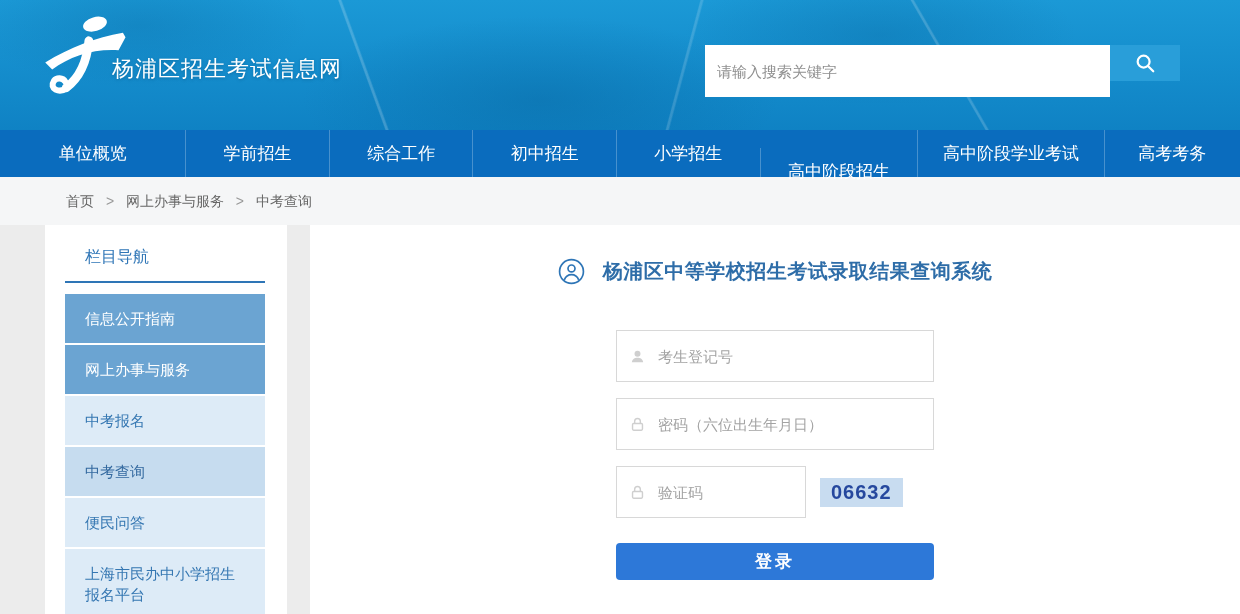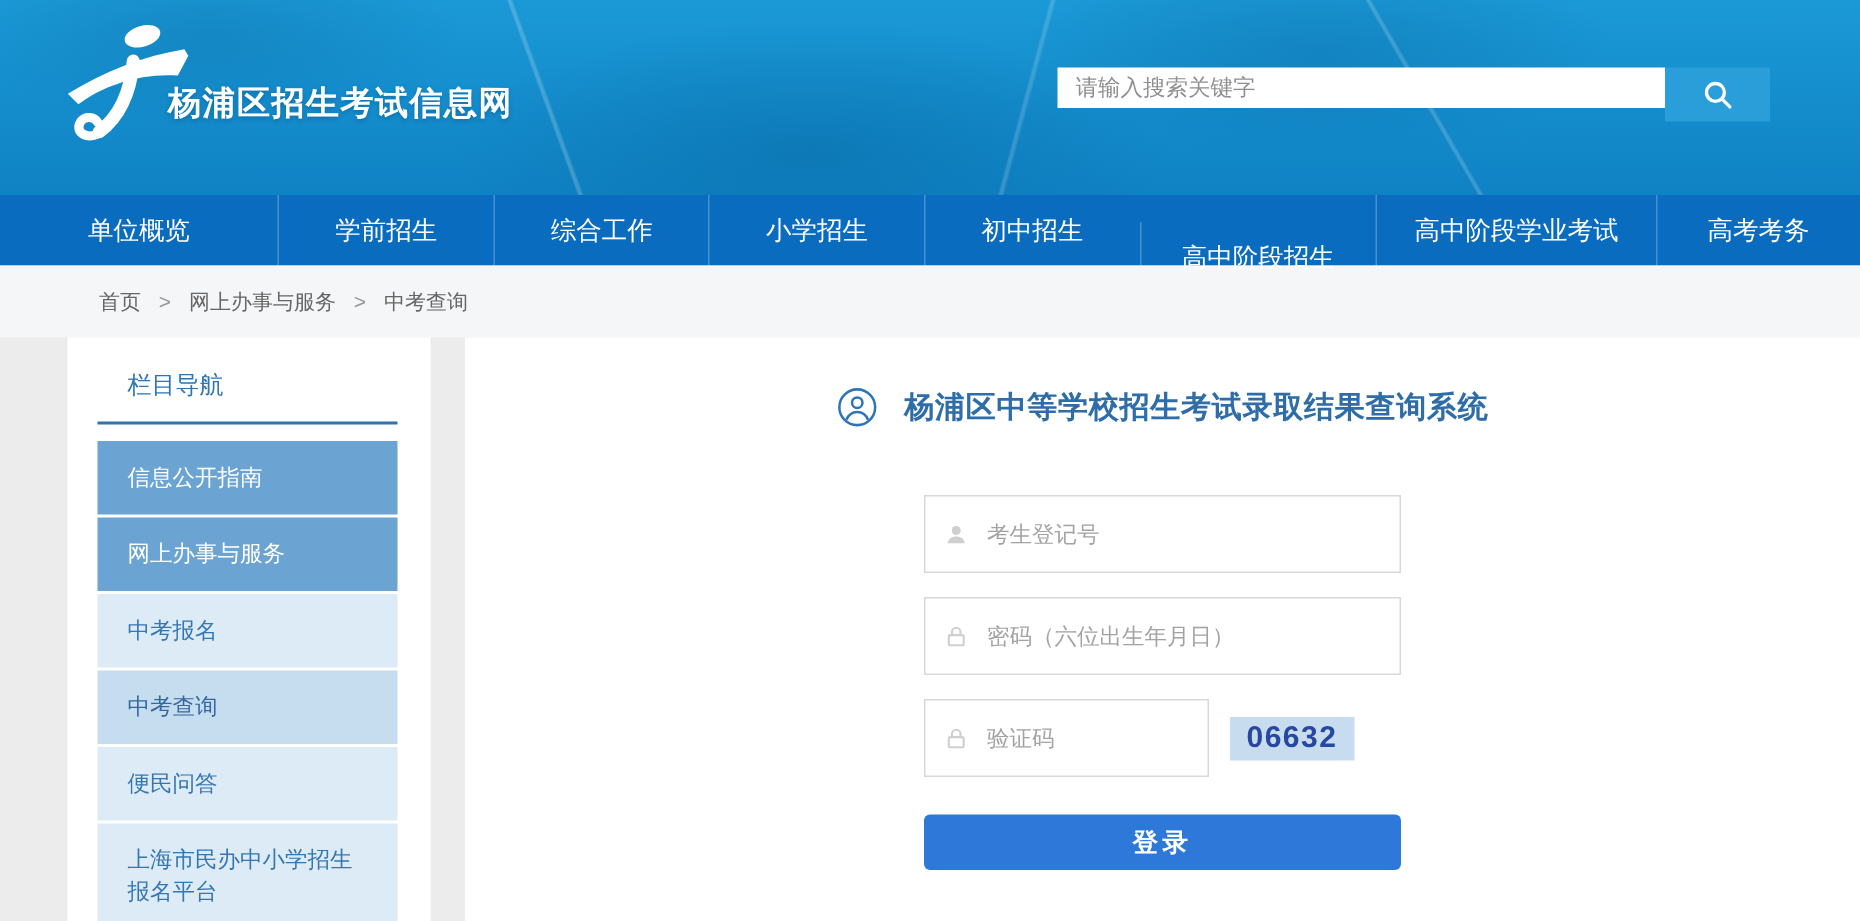--- a/index.html
+++ b/index.html
@@ -18,26 +18,26 @@
       linear-gradient(105deg, transparent 54.9%, rgba(255,255,255,.16) 55%,  rgba(255,255,255,.16) 55.12%, transparent 55.25%),
       linear-gradient(60deg,  transparent 74.9%, rgba(255,255,255,.18) 75%,  rgba(255,255,255,.18) 75.12%, transparent 75.25%),
       radial-gradient(ellipse 340px 120px at 540px 100px, rgba(8,104,162,.45), transparent 70%),
       radial-gradient(ellipse 280px 100px at 880px 35px,  rgba(8,104,162,.35), transparent 70%),
       radial-gradient(ellipse 240px 90px  at 140px 25px,  rgba(8,104,162,.30), transparent 70%),
       linear-gradient(180deg,#1b99d6,#0f82c4);
   }
   .logo-mark{ position:absolute; left:40px; top:6px; width:96px; height:100px; }
   .site-title{
     position:absolute; left:112px; top:54px;
-    color:#fff; font-size:22px; font-weight:bold; letter-spacing:1px;
+    color:#fff; font-size:22px; font-weight:normal; letter-spacing:1px;
     text-shadow:0 1px 3px rgba(0,60,100,.35);
   }
   .search-wrap{ position:absolute; top:45px; right:60px; display:flex; }
   .search-input{
-    width:405px; height:27px; border:none; outline:none;
+    width:405px; height:52px; border:none; outline:none;
     padding:0 12px; font-size:15px; color:#0369a1; background:#fff;
     font-family:inherit;
   }
   .search-input::placeholder{ color:#8f8f8f; }
   .search-btn{
     width:70px; height:36px; border:none; background:#299ed9;
     display:flex; align-items:center; justify-content:center; cursor:pointer;
   }
 
   
@@ -134,22 +134,22 @@
         <path d="M15.5 15.5 L21 21"></path>
       </svg>
     </button>
   </div>
 </div>
 
 <div class="nav">
   <div class="nav-item">单位概览</div>
   <div class="nav-item">学前招生</div>
   <div class="nav-item">综合工作</div>
+  <div class="nav-item">初中招生</div>
   <div class="nav-item">小学招生</div>
-  <div class="nav-item">初中招生</div>
   <div class="nav-item">高中阶段招生</div>
   <div class="nav-item">高中阶段学业考试</div>
   <div class="nav-item">高考考务</div>
 </div>
 
 <div class="breadcrumb">
   <span class="crumb">首页</span>
   <span class="crumb-sep">&gt;</span>
   <span class="crumb">网上办事与服务</span>
   <span class="crumb-sep">&gt;</span>

